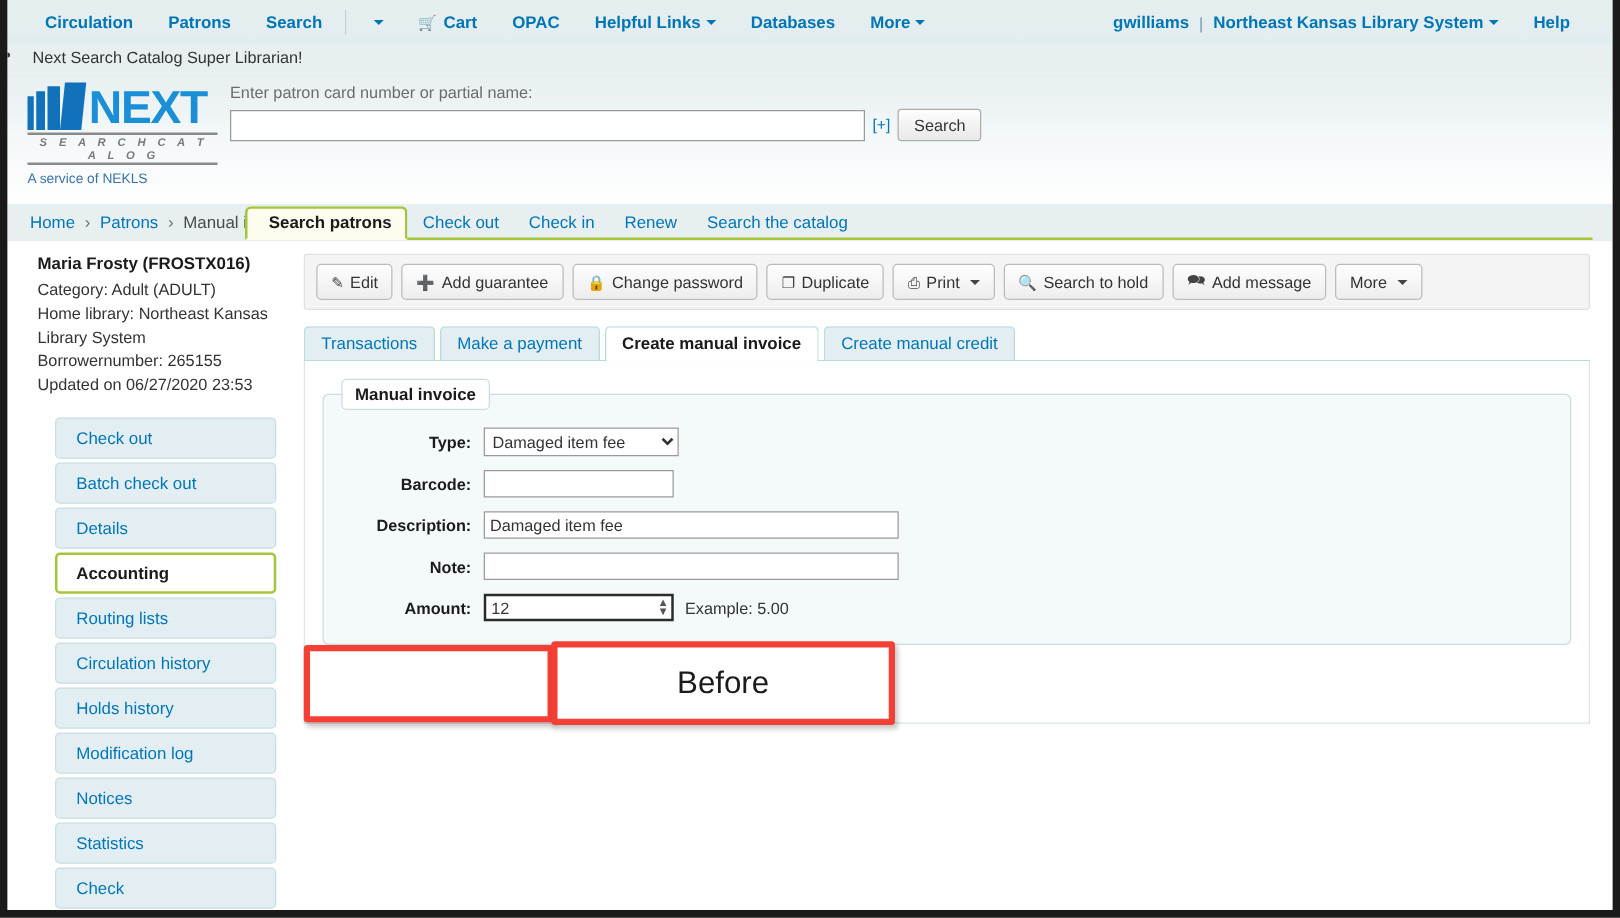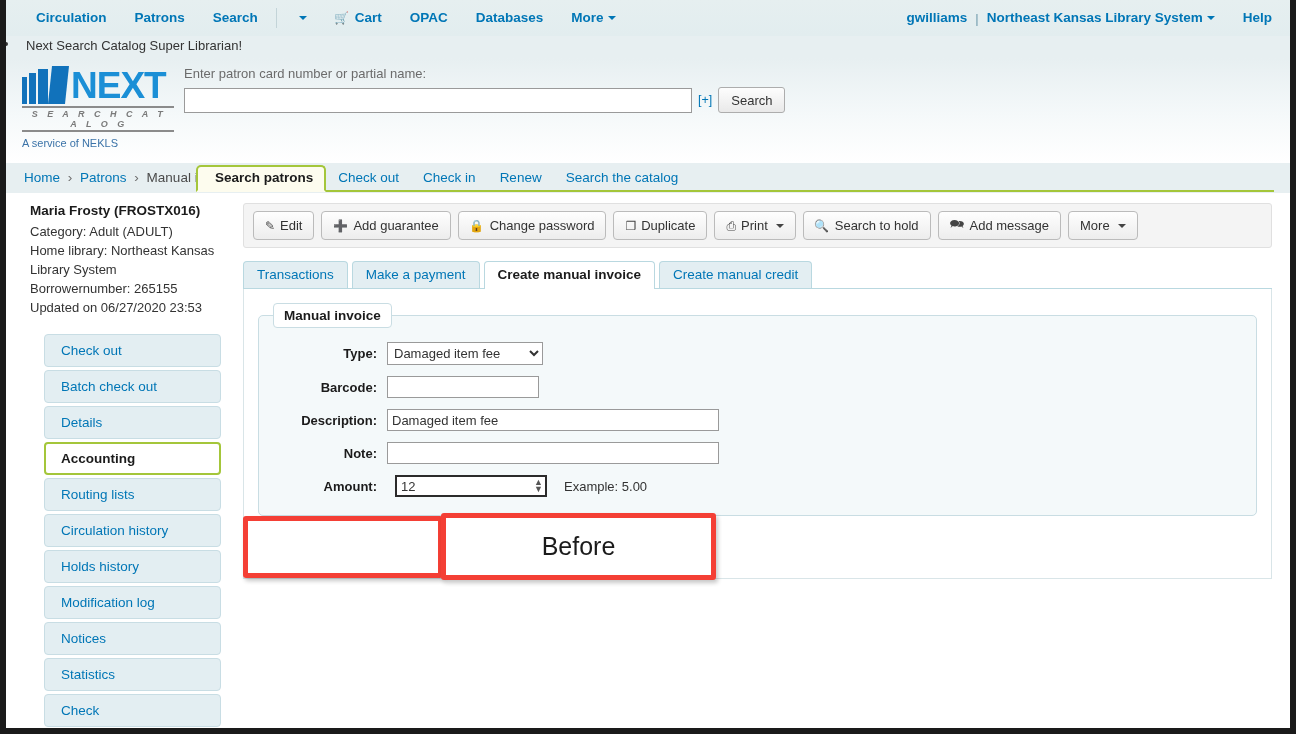--- a/index.html
+++ b/index.html
@@ -50,21 +50,21 @@
     border-right: 4px solid transparent;
     border-top: 4px solid #0076b6;
     margin-left: 4px;
     vertical-align: middle;
   }
   .cart-ico { margin-right: 5px; font-size: 12px; }
   #navright {
     margin-left: auto;
     display: flex;
     align-items: center;
-    padding-right: 4px;
+    padding-right: 20px;
   }
   .pipe { color: #6f9aad; font-size: 13px; padding: 0 2px; }
 
   
   #subhead {
     height: 22px;
     background: #e7eff1;
     color: #333;
     font-size: 13px;
     padding-left: 20px;
@@ -435,20 +435,21 @@
 <div id="frame">
 
   <div id="topnav">
     <a class="navlink">Circulation</a>
     <a class="navlink">Patrons</a>
     <a class="navlink">Search</a>
     <div class="navsep"></div>
     <a class="navlink"><span class="caret"></span></a>
     <a class="navlink"><span class="cart-ico">🛒</span><span>Cart</span></a>
     <a class="navlink">OPAC</a>
+    <a class="navlink"><span>Helpful Links</span><span class="caret"></span></a>
     <a class="navlink">Databases</a>
     <a class="navlink"><span>More</span><span class="caret"></span></a>
 
     <div id="navright">
       <a class="navlink" style="padding-right:6px">gwilliams</a>
       <span class="pipe">|</span>
       <a class="navlink" style="padding-left:6px"><span>Northeast Kansas Library System</span><span class="caret"></span></a>
       <a class="navlink">Help</a>
     </div>
   </div>
@@ -586,21 +587,21 @@
           <div class="frow">
             <div class="flabel">Description:</div>
             <input class="finput" id="description-input" type="text" value="Damaged item fee" style="">
           </div>
 
           <div class="frow">
             <div class="flabel">Note:</div>
             <input class="finput" id="note-input" type="text" value="" style="">
           </div>
 
-          <div class="frow" style="margin-bottom:0;gap:8px;">
+          <div class="frow" style="margin-bottom:0;">
             <div class="flabel">Amount:</div>
             <span class="spinwrap">
               <input class="finput" id="amount-input" type="text" value="12" style="">
               <span id="spin">▲<br>▼</span>
             </span>
             <span id="amount-example">Example: 5.00</span>
           </div>
         </fieldset>
 
         <div id="actions">

